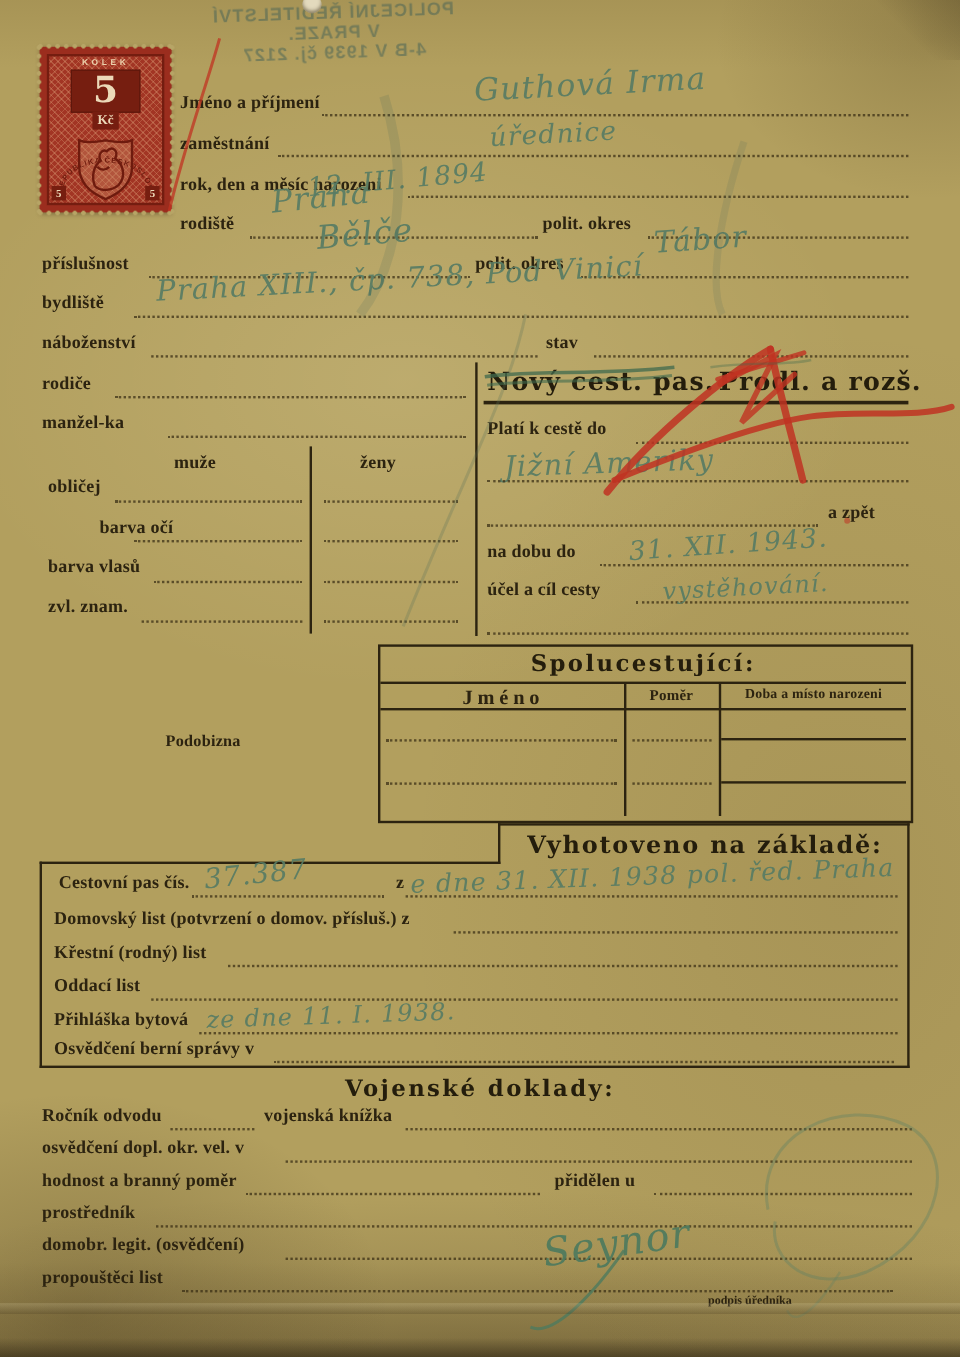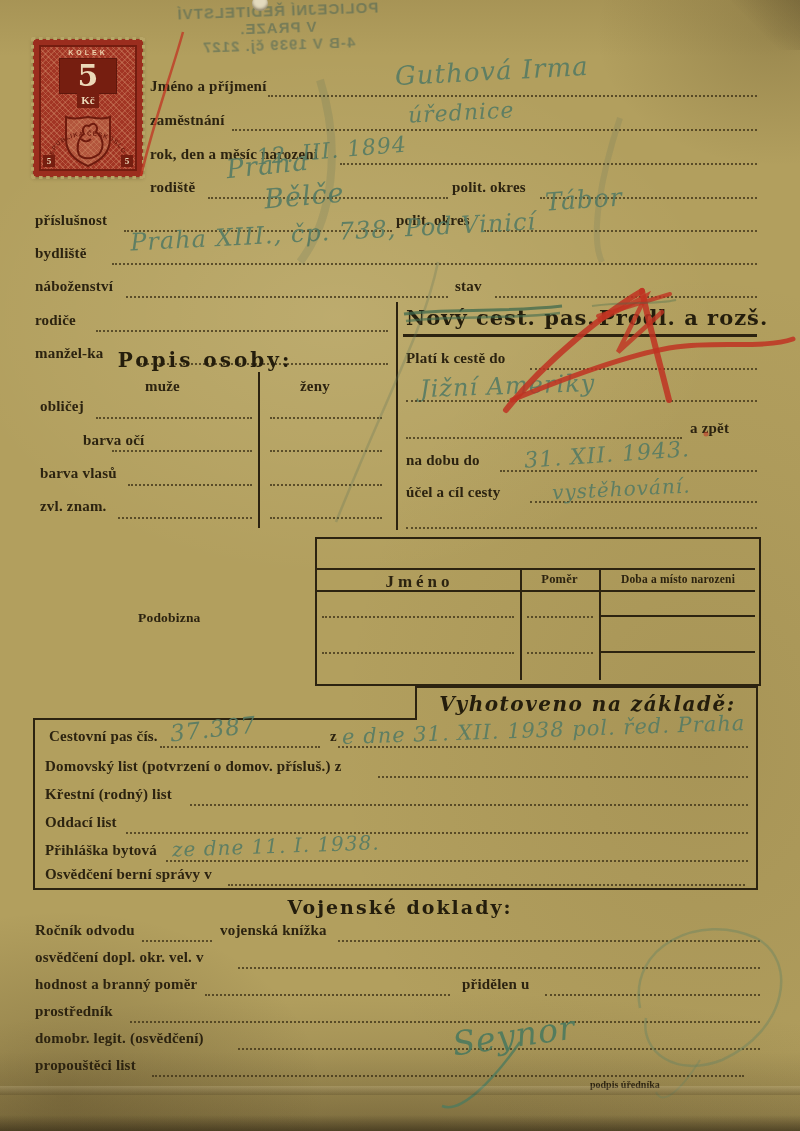--- a/index.html
+++ b/index.html
@@ -116,21 +116,20 @@
   <div class="dl" style="left:126px;top:296px;width:322px;"></div>
   <span class="lbl" style="left:455px;top:278px;">stav</span>
   <div class="dl" style="left:495px;top:296px;width:262px;"></div>
 
   <span class="lbl" style="left:35px;top:312px;">rodiče</span>
   <div class="dl" style="left:96px;top:330px;width:292px;"></div>
 
   <span class="lbl" style="left:35px;top:345px;">manžel-ka</span>
   <div class="dl" style="left:140px;top:363px;width:248px;"></div>
 
-  <span class="head" style="left:100px;top:348px;width:210px;text-align:center;font-size:20px;letter-spacing:3px;">Popis osoby:</span>
   <span class="lbl" style="left:145px;top:378px;">muže</span>
   <span class="lbl" style="left:300px;top:378px;">ženy</span>
   <div class="sl" style="left:258px;top:372px;width:2px;height:156px;"></div>
 
   <span class="lbl" style="left:40px;top:398px;">obličej</span>
   <div class="dl" style="left:96px;top:417px;width:156px;"></div>
   <div class="dl" style="left:270px;top:417px;width:112px;"></div>
 
   <span class="lbl" style="left:40px;top:432px;padding-left:43px;">barva očí</span>
   <div class="dl" style="left:112px;top:450px;width:140px;"></div>
@@ -162,41 +161,42 @@
   <span class="lbl" style="left:406px;top:452px;">na dobu do</span>
   <div class="dl" style="left:500px;top:470px;width:257px;"></div>
   <span class="hand" style="left:524px;top:442px;font-size:22px;transform:rotate(-4deg);">31. XII. 1943.</span>
 
   <span class="lbl" style="left:406px;top:484px;">účel a cíl cesty</span>
   <div class="dl" style="left:530px;top:501px;width:227px;"></div>
   <span class="hand" style="left:552px;top:477px;font-size:20px;transform:rotate(-3deg);">vystěhování.</span>
   <div class="dl" style="left:406px;top:527px;width:351px;"></div>
 
   <div style="position:absolute;left:315px;top:537px;width:442px;height:145px;border:2px solid #2c2310;"></div>
+  <span class="head" style="left:317px;top:542px;width:438px;text-align:center;font-size:19px;letter-spacing:2px;">Spolucestující:</span>
   <div class="sl" style="left:317px;top:568px;width:438px;height:1.5px;"></div>
   <span class="lbl" style="left:322px;top:572px;width:195px;text-align:center;font-size:17px;letter-spacing:4px;">Jméno</span>
   <span class="lbl" style="left:522px;top:572px;width:75px;text-align:center;font-size:12.5px;">Poměr</span>
   <span class="lbl" style="left:601px;top:573px;width:154px;text-align:center;font-size:11.5px;">Doba a místo narozeni</span>
   <div class="sl" style="left:317px;top:590px;width:438px;height:2px;"></div>
   <div class="sl" style="left:520px;top:569px;width:1.8px;height:111px;"></div>
   <div class="sl" style="left:599px;top:569px;width:1.8px;height:111px;"></div>
   <div class="dl" style="left:322px;top:616px;width:192px;"></div>
   <div class="dl" style="left:527px;top:616px;width:66px;"></div>
   <div class="sl" style="left:601px;top:615px;width:154px;height:1.5px;"></div>
   <div class="dl" style="left:322px;top:652px;width:192px;"></div>
   <div class="dl" style="left:527px;top:652px;width:66px;"></div>
   <div class="sl" style="left:601px;top:651px;width:154px;height:1.5px;"></div>
 
   <div class="sl" style="left:33px;top:718px;width:384px;height:2px;"></div>
   <div class="sl" style="left:415px;top:686px;width:2px;height:34px;"></div>
   <div class="sl" style="left:415px;top:686px;width:343px;height:2px;"></div>
   <div class="sl" style="left:33px;top:718px;width:2px;height:172px;"></div>
   <div class="sl" style="left:756px;top:686px;width:2px;height:204px;"></div>
   <div class="sl" style="left:33px;top:888px;width:725px;height:2px;"></div>
-  <span class="head" style="left:425px;top:692px;width:325px;text-align:center;font-size:20px;letter-spacing:1.5px;font-style:italic;">Vyhotoveno na základě:</span>
+  <span class="head" style="left:425px;top:692px;width:325px;text-align:center;font-size:20px;letter-spacing:1.5px;">Vyhotoveno na základě:</span>
 
   <span class="lbl" style="left:49px;top:728px;">Cestovní pas čís.</span>
   <span class="hand" style="left:170px;top:716px;font-size:23px;transform:rotate(-6deg);">37.387</span>
   <div class="dl" style="left:160px;top:746px;width:160px;"></div>
   <span class="lbl" style="left:330px;top:728px;">z</span>
   <span class="hand" style="left:342px;top:718px;font-size:21px;transform:rotate(-2deg);">e dne 31. XII. 1938 pol. řed. Praha</span>
   <div class="dl" style="left:338px;top:746px;width:410px;"></div>
 
   <span class="lbl" style="left:45px;top:758px;">Domovský list (potvrzení o domov. přísluš.) z</span>
   <div class="dl" style="left:378px;top:776px;width:370px;"></div>

